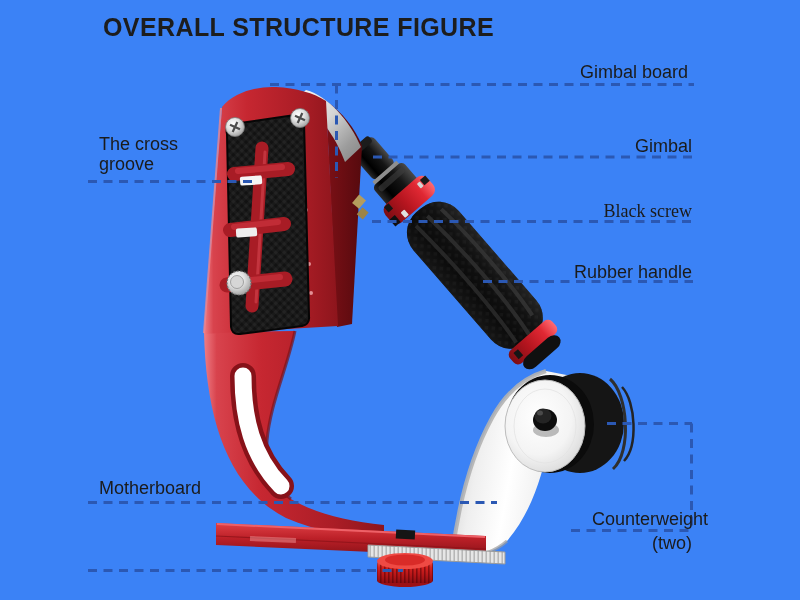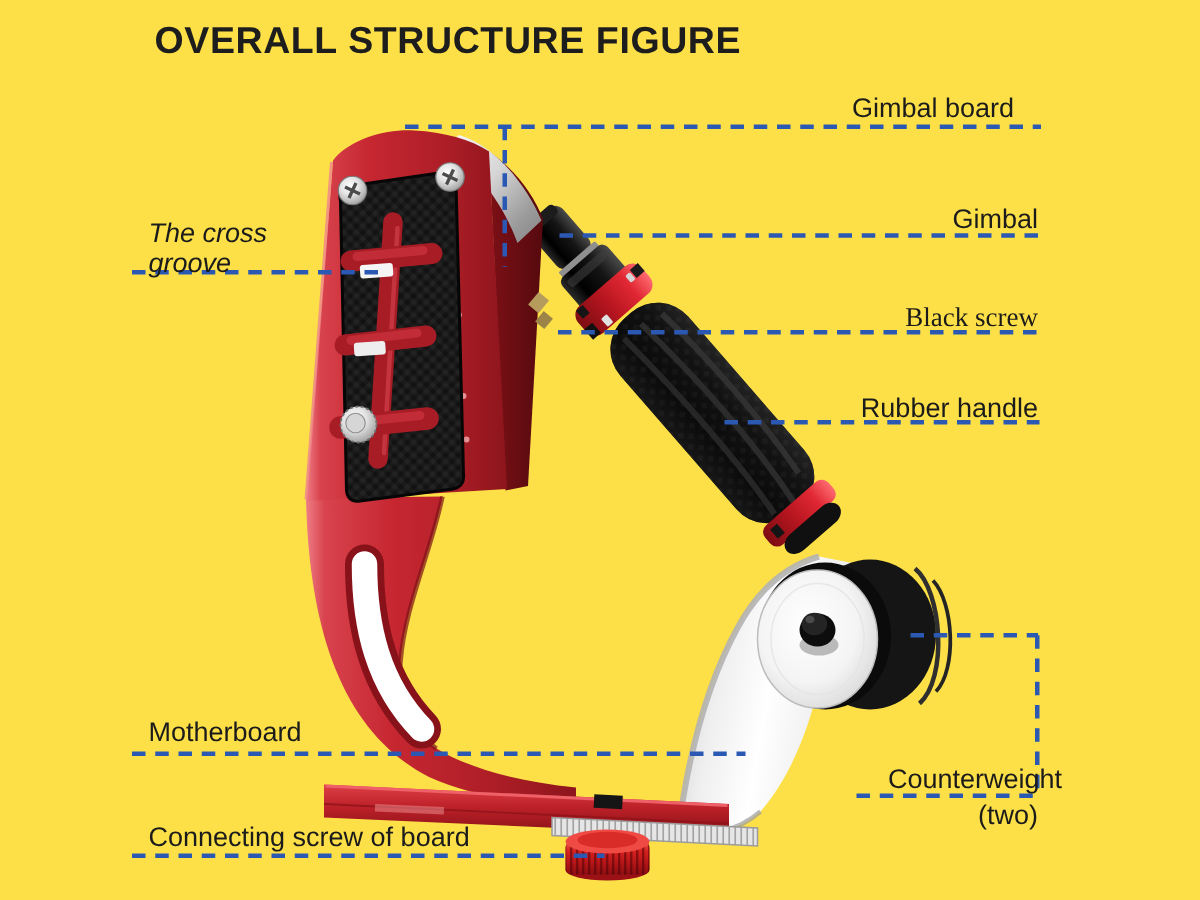--- a/index.html
+++ b/index.html
@@ -1,30 +1,30 @@
 <!DOCTYPE html>
 <html><head>
 <meta charset="utf-8">
 <style>
   html,body{margin:0;padding:0;background:#fff;}
-  .stage{position:relative;width:800px;height:600px;background:#fde047;overflow:hidden;
+  .stage{position:relative;width:800px;height:600px;background:#3b82f6;overflow:hidden;
          font-family:"Liberation Sans",sans-serif;}
   .stage svg{position:absolute;left:0;top:0;}
   .figure-title{position:absolute;left:103px;top:13px;font-size:25px;font-weight:bold;
                 letter-spacing:.4px;color:#1d1d1d;white-space:nowrap;}
   .lbl{position:absolute;font-size:18px;line-height:1.12;color:#1b1b1b;white-space:nowrap;}
   .lbl.right{text-align:right;}
   .lbl.wrap{white-space:normal;}
-  #lbl-gimbal-board{right:124px;top:62px;}
+  #lbl-gimbal-board{right:112px;top:62px;}
   #lbl-gimbal{right:108px;top:136px;}
   #lbl-black-screw{right:108px;top:201px;font-family:Liberation Serif, serif;}
   #lbl-rubber-handle{right:108px;top:262px;}
   #lbl-counterweight{right:92px;top:509px;}
   #lbl-counterweight-qty{right:108px;top:533px;}
-  #lbl-cross-groove{left:99px;top:145px;width:95px;font-style:italic;}
+  #lbl-cross-groove{left:99px;top:134px;width:95px;}
   #lbl-motherboard{left:99px;top:478px;text-align:right;}
   #lbl-connecting-screw{left:99px;top:548px;}
 </style>
 </head>
 <body>
 
 <div class="stage">
 
   <svg width="800" height="600" viewBox="0 0 800 600">
     <defs>
@@ -247,15 +247,14 @@
   <div class="figure-title">OVERALL STRUCTURE FIGURE</div>
 
   <div class="lbl right" id="lbl-gimbal-board">Gimbal board</div>
   <div class="lbl right" id="lbl-gimbal">Gimbal</div>
   <div class="lbl right" id="lbl-black-screw">Black screw</div>
   <div class="lbl right" id="lbl-rubber-handle">Rubber handle</div>
   <div class="lbl right" id="lbl-counterweight">Counterweight</div>
   <div class="lbl right" id="lbl-counterweight-qty">(two)</div>
   <div class="lbl wrap" id="lbl-cross-groove">The cross groove</div>
   <div class="lbl" id="lbl-motherboard">Motherboard</div>
-  <div class="lbl" id="lbl-connecting-screw">Connecting screw of board</div>
 
 </div>
 
 </body></html>

